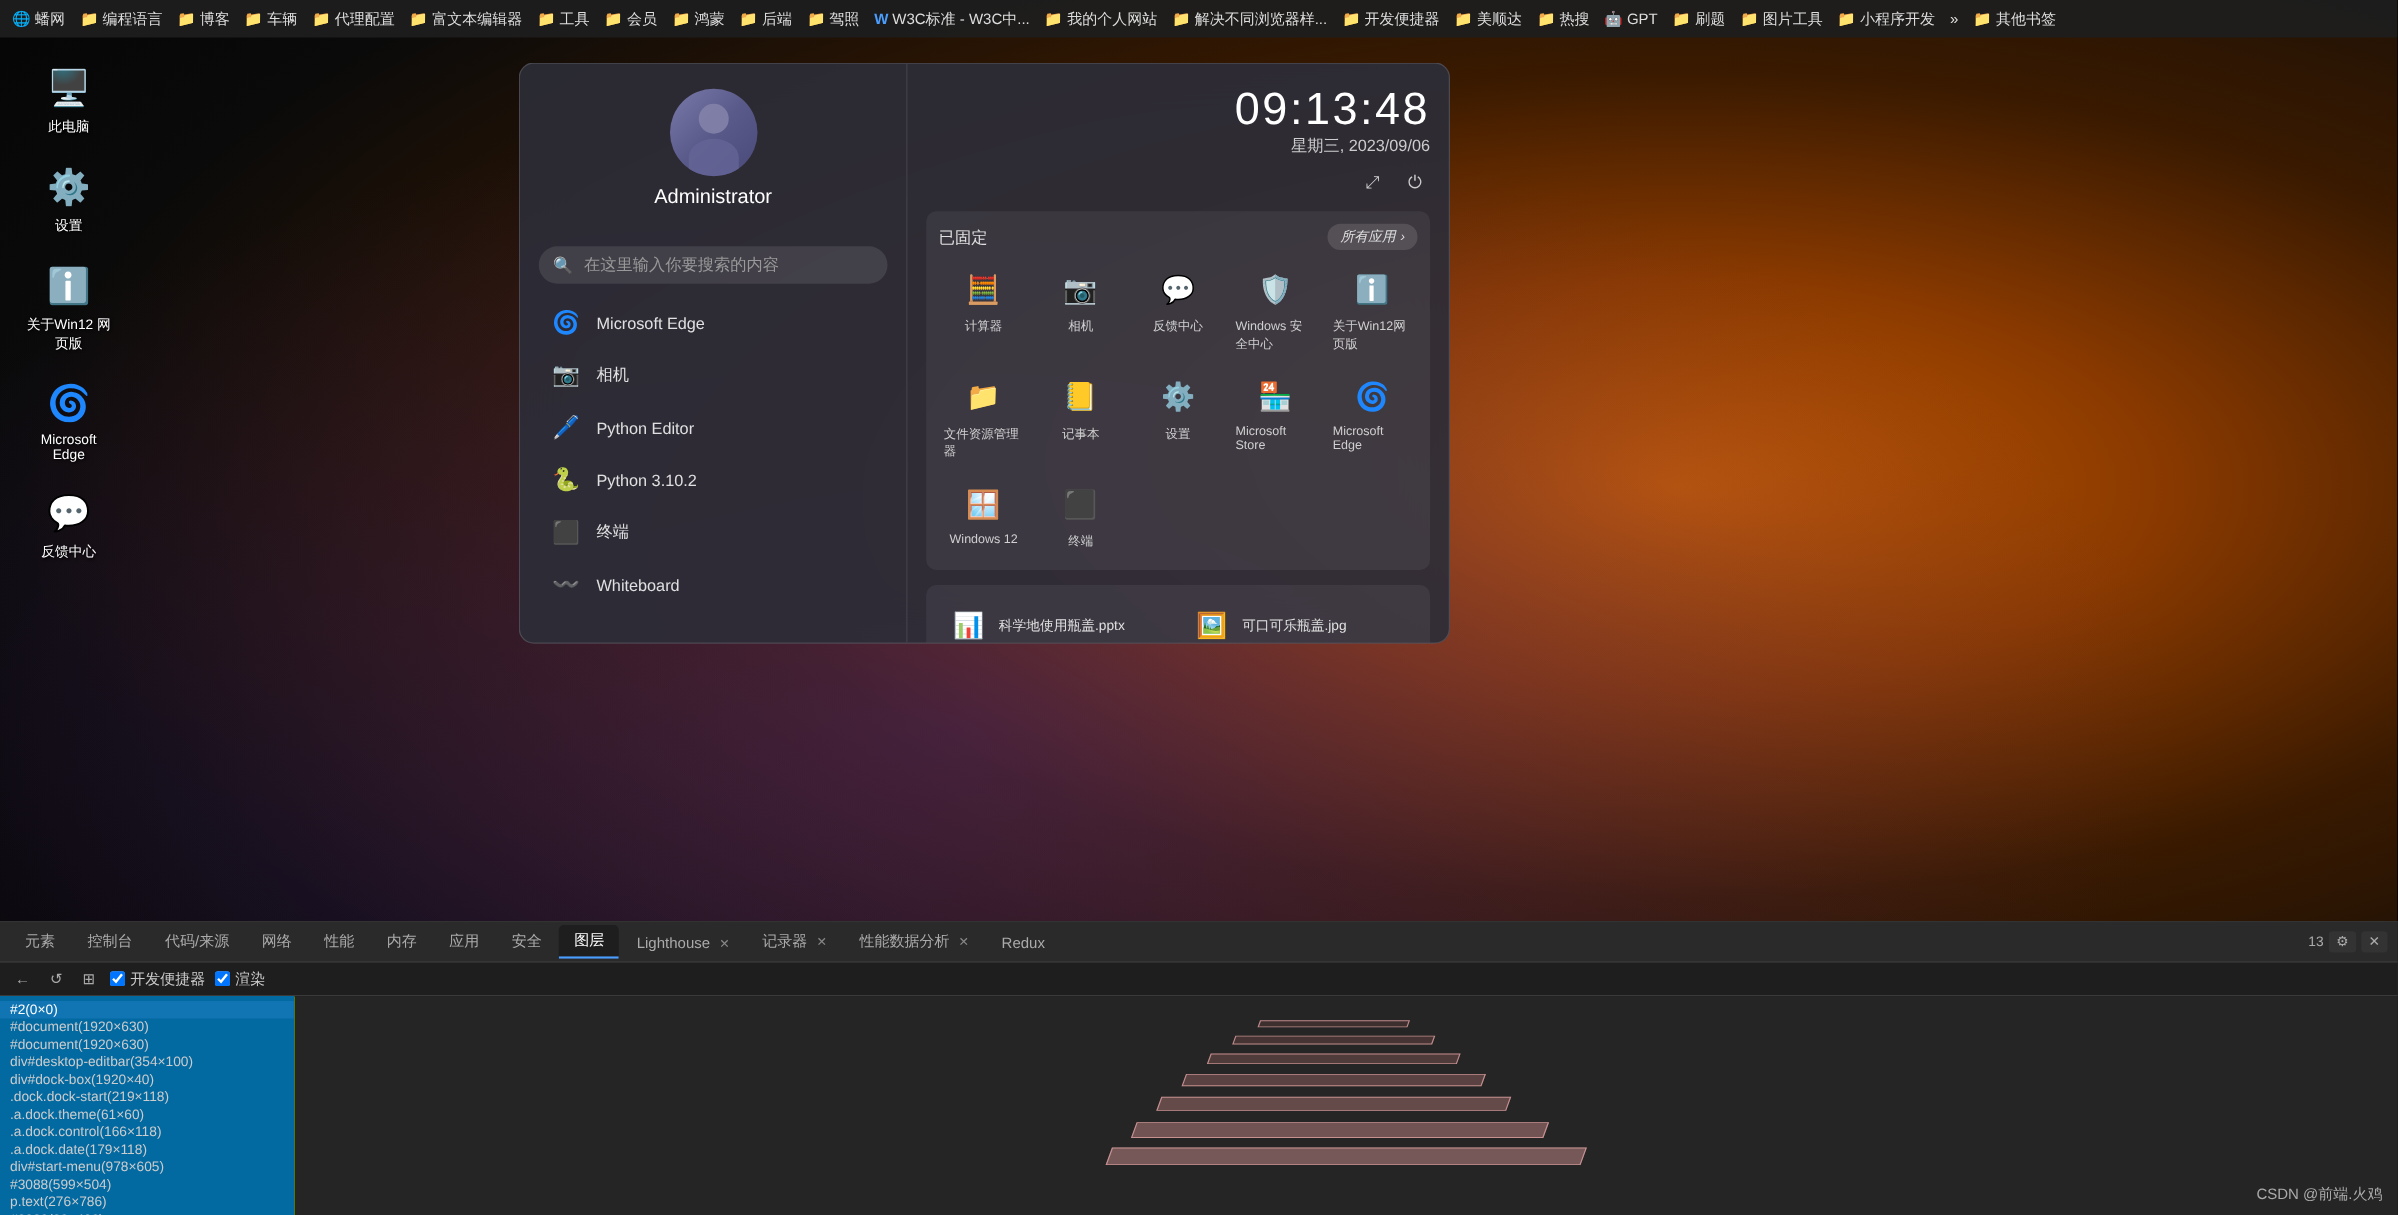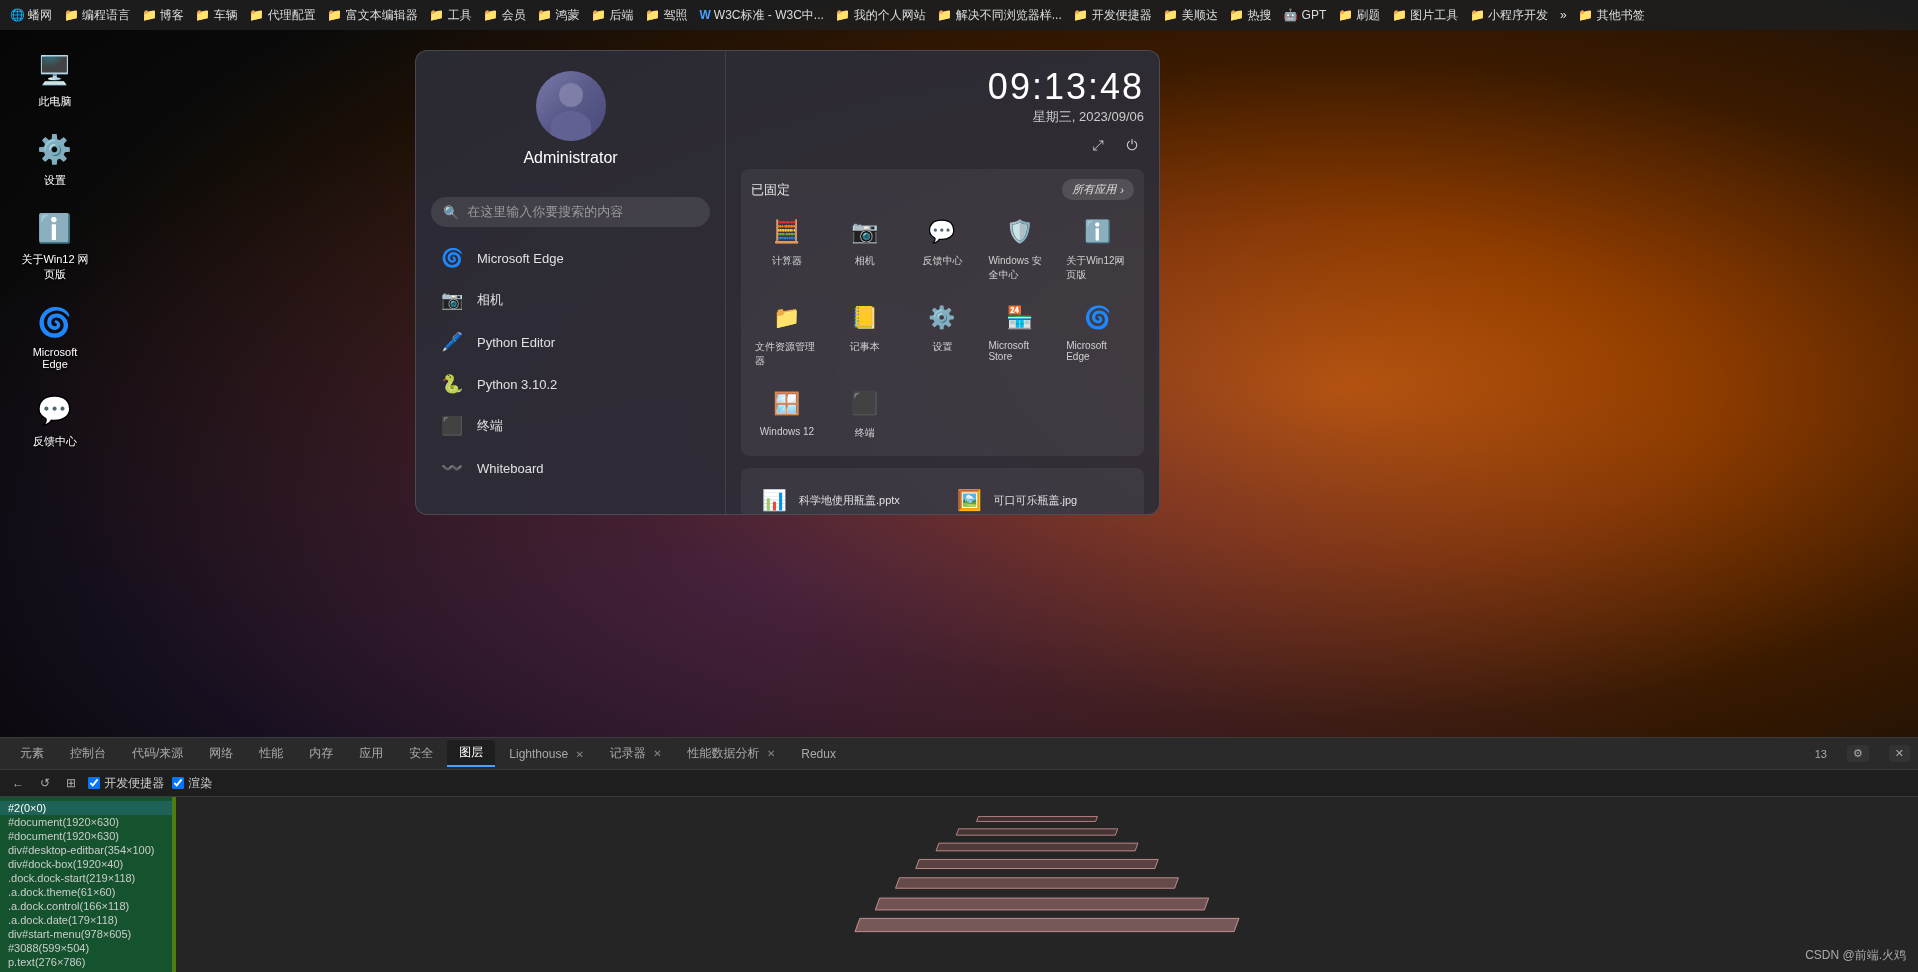--- a/index.html
+++ b/index.html
@@ -439,25 +439,25 @@
       color: #ccc;
       cursor: pointer;
     }
     .checkbox-label input { width: 12px; height: 12px; }
     .devtools-content {
       display: flex;
       flex: 1;
       overflow: hidden;
     }
     .devtools-tree {
-      width: 176px;
-      background: #14532d;
+      width: 236px;
+      background: #0369a1;
       overflow-y: auto;
       padding: 4px 0;
-      border-right: 4px solid #4d7c0f;
+      border-right: 1px solid #4d7c0f;
       flex-shrink: 0;
     }
     .devtools-tree::-webkit-scrollbar { width: 4px; }
     .devtools-tree::-webkit-scrollbar-thumb { background: #444; }
     .tree-item {
       font-size: 11px;
       color: #ccc;
       padding: 1px 8px;
       cursor: pointer;
       white-space: nowrap;
@@ -799,21 +799,21 @@
       <div class="devtools-tab"><span>网络</span></div>
       <div class="devtools-tab"><span>性能</span></div>
       <div class="devtools-tab"><span>内存</span></div>
       <div class="devtools-tab"><span>应用</span></div>
       <div class="devtools-tab"><span>安全</span></div>
       <div class="devtools-tab active"><span>图层</span></div>
       <div class="devtools-tab"><span>Lighthouse <span class="devtools-tab-close">✕</span></span></div>
       <div class="devtools-tab"><span>记录器 <span class="devtools-tab-close">✕</span></span></div>
       <div class="devtools-tab"><span>性能数据分析 <span class="devtools-tab-close">✕</span></span></div>
       <div class="devtools-tab"><span>Redux</span></div>
-      <div style="margin-left:auto; display:flex; align-items:center; gap:20px;text-align:right;">
+      <div style="margin-left:auto; display:flex; align-items:center; gap:4px;text-align:right;">
       <span style="font-size:11px; color:#aaa;">13</span>
       <span class="devtools-side-btn">⚙</span>
       <span class="devtools-side-btn">✕</span>
     </div>
   </div>
   <div class="devtools-toolbar">
     <span class="devtools-toolbar-btn">←</span>
     <span class="devtools-toolbar-btn">↺</span>
     <span class="devtools-toolbar-btn">⊞</span>
     <label class="checkbox-label">

